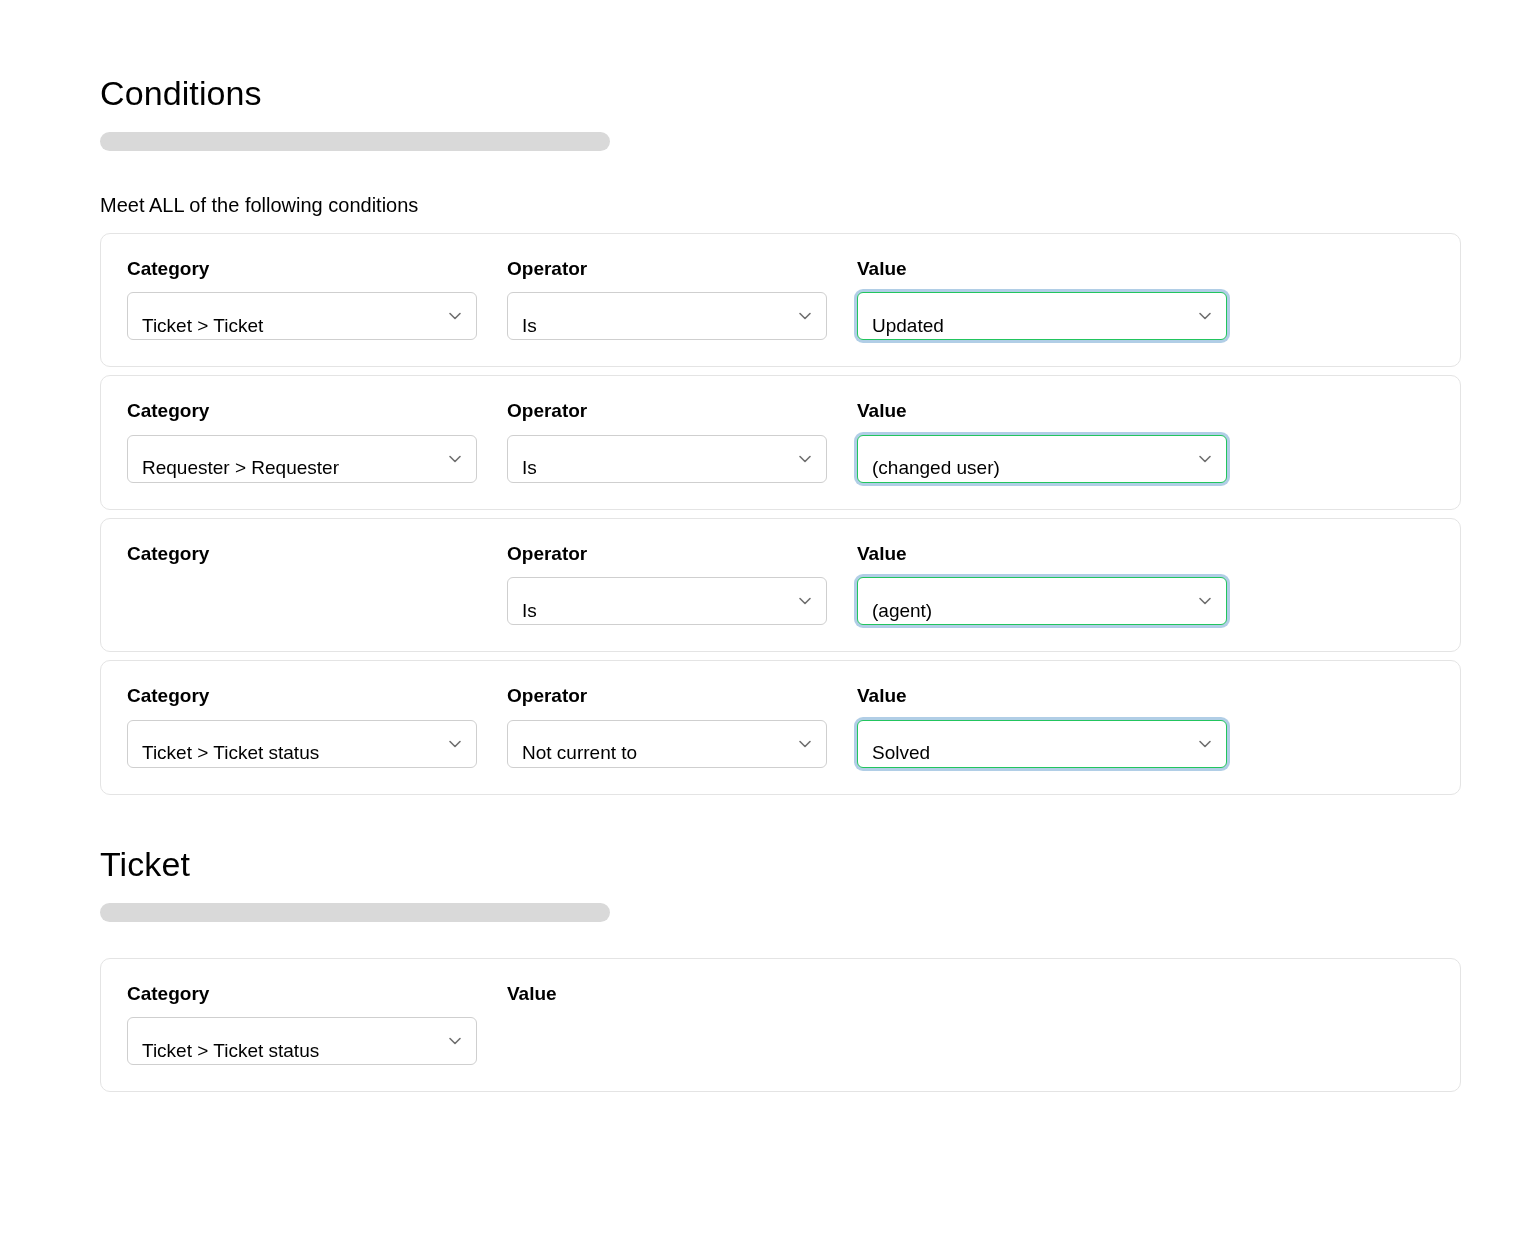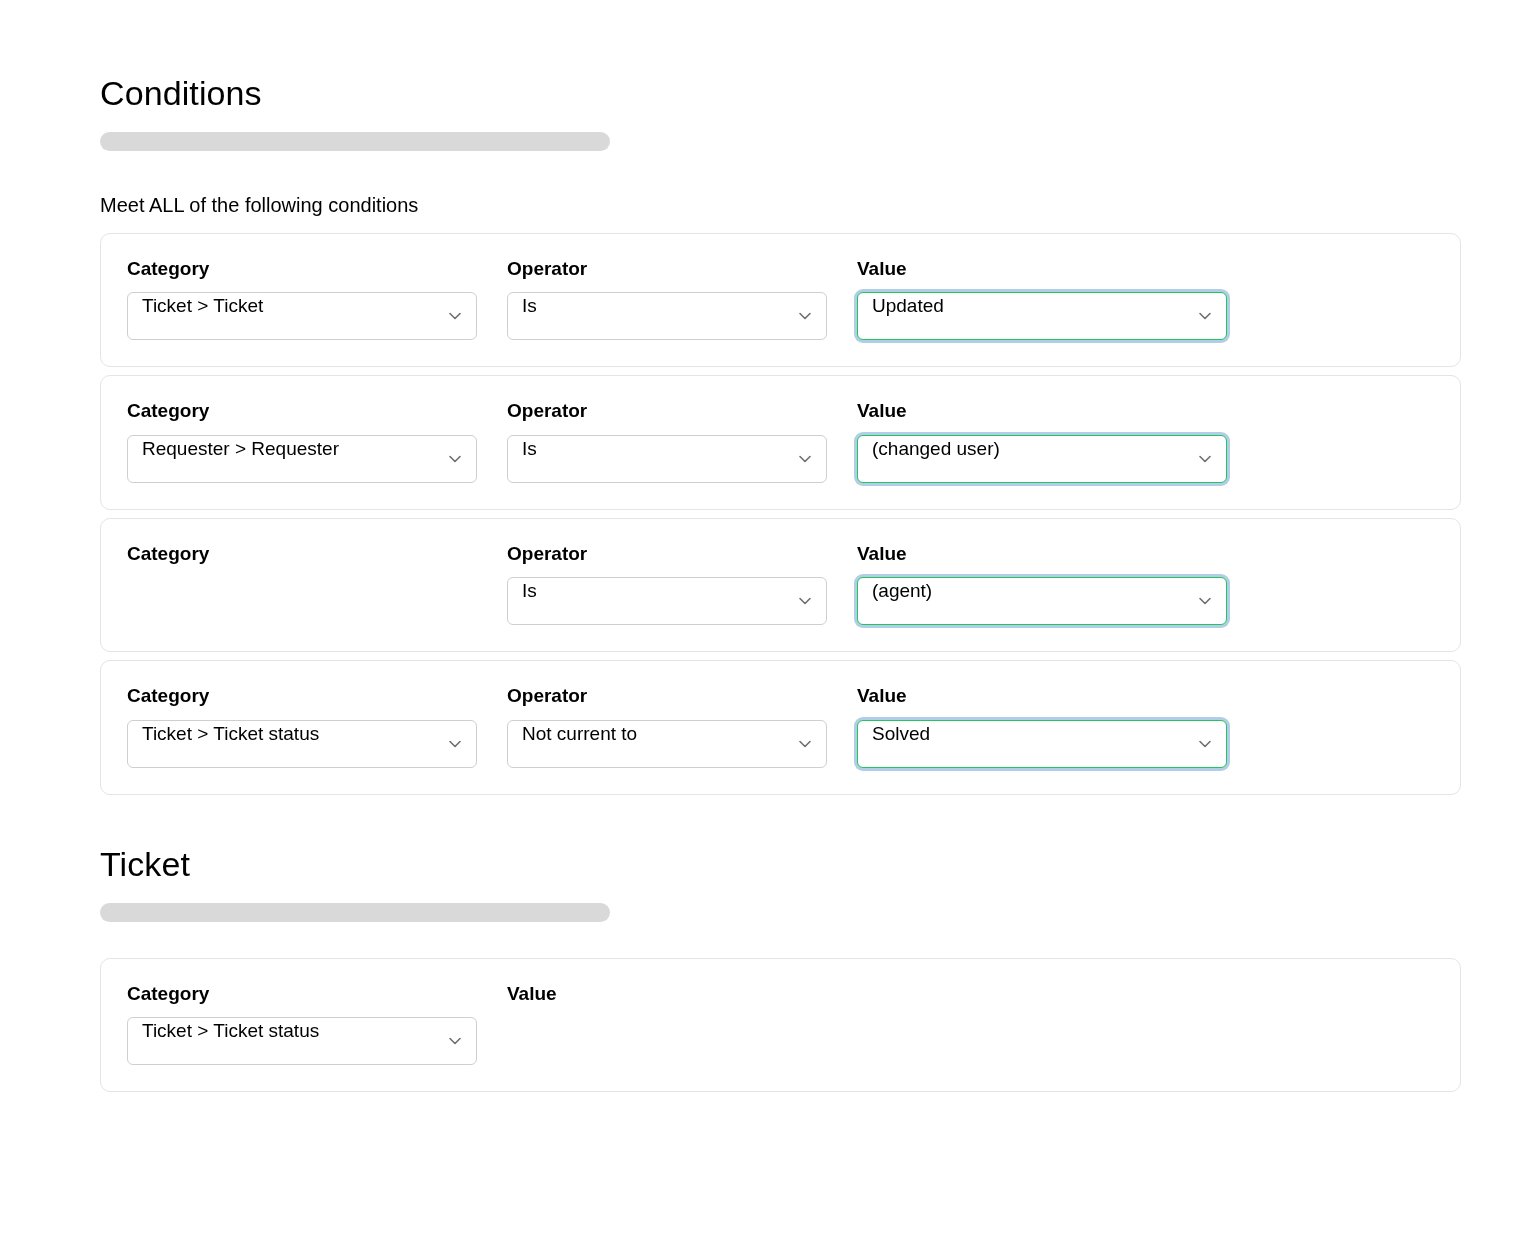--- a/index.html
+++ b/index.html
@@ -55,21 +55,21 @@
     font-weight: 700;
     margin-bottom: 10px;
   }
   .select {
     position: relative;
     height: 48px;
     border: 1px solid #cfcfcf;
     border-radius: 6px;
     background: #fff;
     display: flex;
-    align-items: flex-start;
+    align-items: flex-end;
     padding: 0 42px 0 14px;
     font-size: 19px;
     cursor: pointer;
     user-select: none;
   }
   .select.focused {
     border: 1px solid #22c55e;
     box-shadow: 0 0 0 3px rgba(31,115,183,0.35);
   }
   .select .chev {

